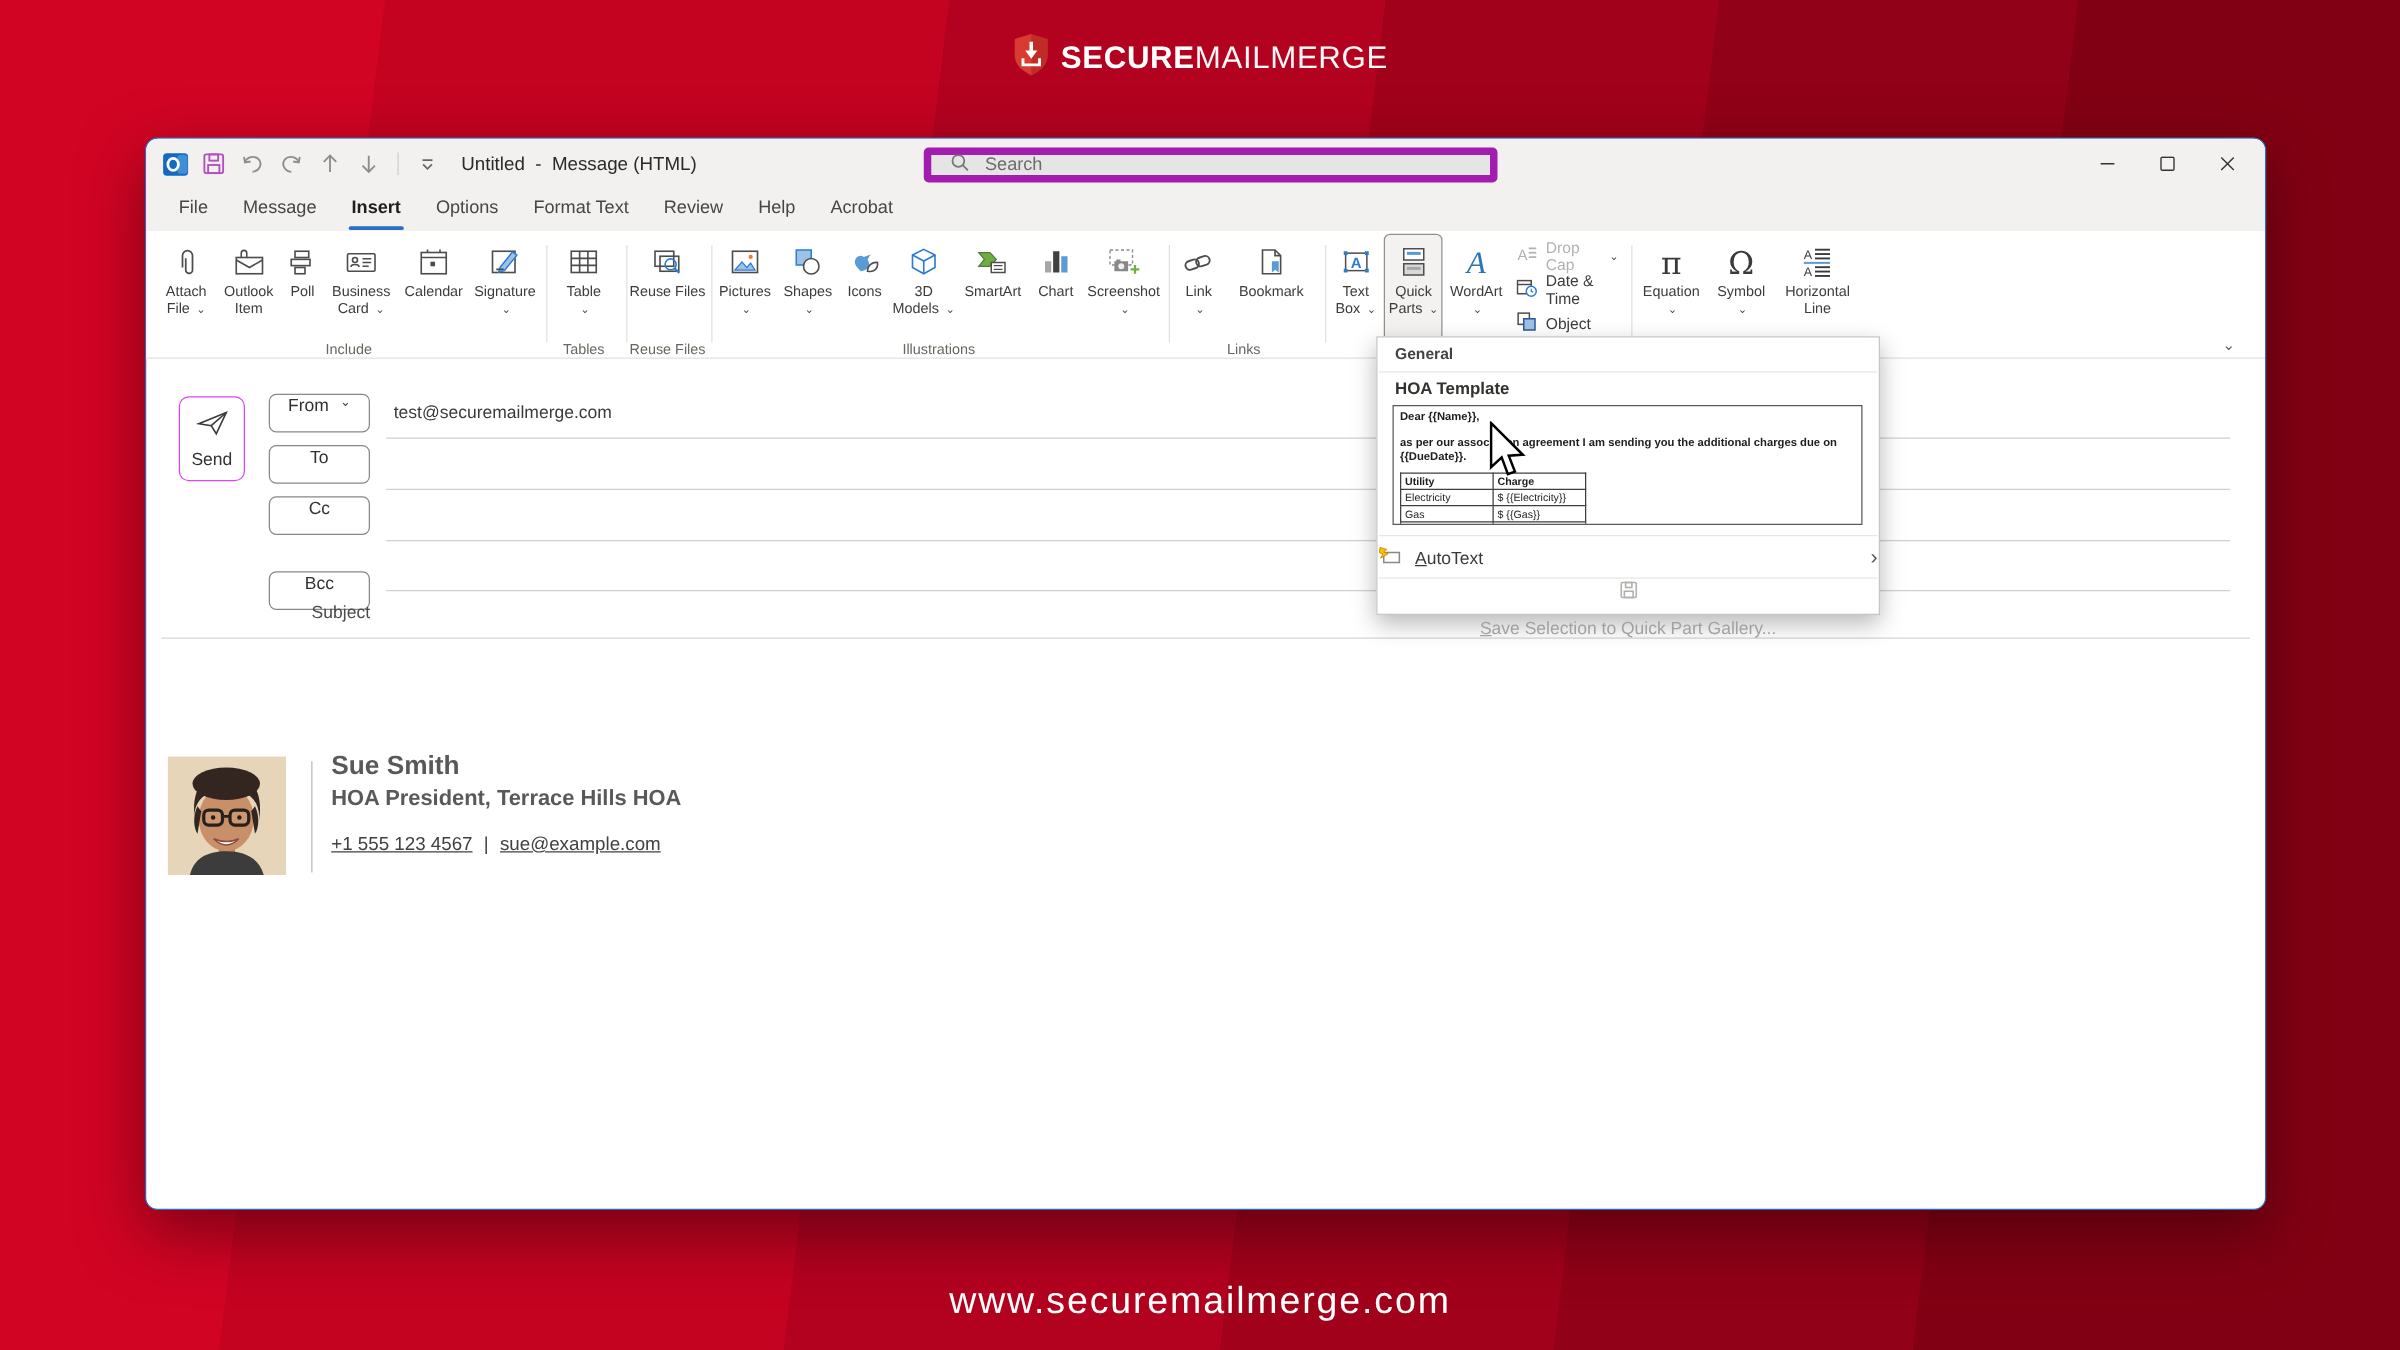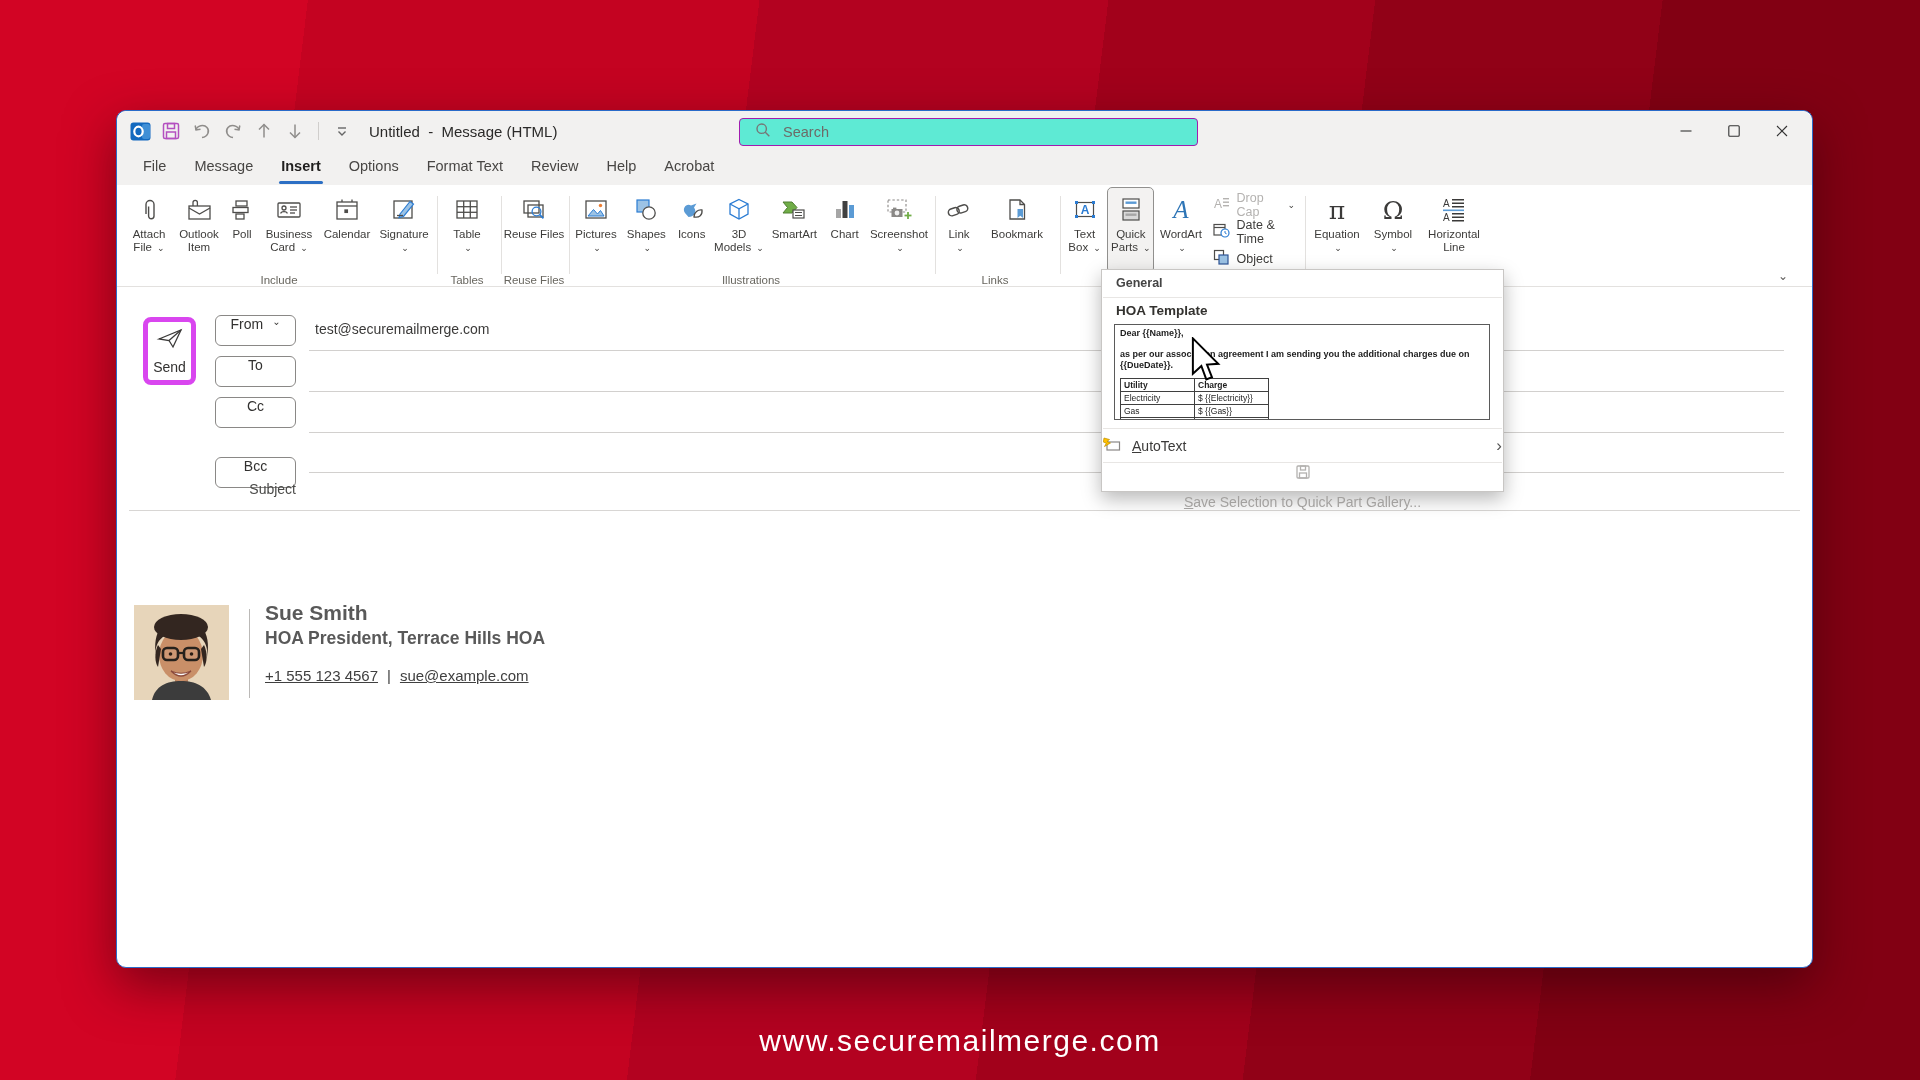--- a/index.html
+++ b/index.html
@@ -36,22 +36,22 @@
     box-shadow:0 18px 50px rgba(40,0,8,.5);
   }
   .chrome { position:absolute; top:0; left:0; right:0; height:74px; background:#f2f1f0; border-radius:10px 10px 0 0; }
 
   
   .titlebar { position:absolute; top:0; left:0; right:0; height:40px; display:flex; align-items:center; }
   .qat { display:flex; align-items:center; gap:9px; padding-left:12px; }
   .qat-item { width:22px; height:24px; display:flex; align-items:center; justify-content:center; color:#8f8d8b; font-size:16px; }
   .qat-sep { width:1px; height:18px; background:#d0cecc; margin:0 3px; }
   .wintitle { margin-left:16px; font-size:15px; color:#2b2a29; white-space:pre; }
-  .searchbox { position:absolute; left:622px; top:7px; width:459px; height:28px; background:#5eead4;
-    border:1px solid #a21caf; border-radius:4px; display:flex; align-items:center; gap:12px; padding-left:15px; }
+  .searchbox { position:absolute; left:622px; top:7px; width:459px; height:28px; background:#e5e5e5;
+    border:6px solid #a21caf; border-radius:4px; display:flex; align-items:center; gap:12px; padding-left:15px; }
   .searchbox .ph { color:#6d6b68; font-size:14.5px; }
   .winctrls { position:absolute; right:6px; top:0; height:40px; display:flex; }
   .wbtn { width:48px; height:40px; display:flex; align-items:center; justify-content:center; }
 
   
   .tabsrow { position:absolute; top:40px; left:0; height:34px; display:flex; align-items:stretch; padding-left:12px; }
   .tab { padding:7px 14px 9px; font-size:14.5px; color:#484644; position:relative; }
   .tab.active { color:#201f1e; font-weight:600; }
   .tab.active::after { content:""; position:absolute; left:12px; right:12px; bottom:1px; height:3px; background:#2c6fc4; border-radius:2px; }
 
@@ -67,21 +67,21 @@
   .rgl { position:absolute; left:0; right:0; top:86px; text-align:center; font-size:11.5px; color:#68665f; white-space:nowrap; }
   .gdiv { position:absolute; top:11px; width:1px; height:78px; background:#e3e1df; }
   .rsmallcol { display:flex; flex-direction:column; justify-content:flex-start; padding-top:3px; }
   .rsmall { display:flex; align-items:center; gap:7px; height:27px; font-size:12.5px; color:#3d3c3a; padding:0 4px; }
   .rsmall.disabled { color:#b4b2b0; }
   .bigchar { font-size:25px; color:#3b3a39; font-family:"DejaVu Serif", serif; }
   .ribcollapse { position:absolute; right:24px; top:84px; font-size:12px; color:#605e5c; }
 
   
   .sendbtn { position:absolute; left:26px; top:206px; width:53px; height:68px; background:#fff;
-    border:5px solid #d946ef; border-radius:8px; display:flex; flex-direction:column; align-items:center;
+    border:1px solid #d946ef; border-radius:8px; display:flex; flex-direction:column; align-items:center;
     justify-content:center; gap:7px; font-size:14px; color:#323130; }
   .fieldbtn { position:absolute; left:98px; width:81px; height:31px; background:#fff; border:1px solid #8a8886;
     border-radius:6px; display:flex; justify-content:center; gap:7px; font-size:14px; color:#323130; }
   .fline { position:absolute; left:192px; right:28px; height:1px; background:#d2d0ce; }
   .subjline { position:absolute; left:12px; right:12px; height:1px; background:#d8d6d4; }
   .fromval { position:absolute; left:198px; top:210px; font-size:14px; color:#3b3a39; }
   .subjlabel { position:absolute; left:98px; width:81px; top:370px; text-align:right; font-size:14px; color:#4a4a48; }
 
   
   .sigphoto { position:absolute; left:17px; top:494px; width:95px; height:95px; overflow:hidden; }
@@ -112,20 +112,32 @@
   .qp-item.disabled { color:#a3a19f;flex-direction:column; }
 
   
   .cursor { position:absolute; left:1073px; top:226px; z-index:60; }
 </style>
 </head>
 <body>
 
 <div class="page">
 
+  <div class="brandbar">
+    <span>
+      <svg width="30" height="36" viewBox="0 0 34 40">
+        <path d="M17 1 L32 5.5 V20 c0 8.5-6.5 14.5-15 18.5 C8.5 34.5 2 28.5 2 20 V5.5 Z" fill="#da3b31"></path>
+        <path d="M17 1 L32 5.5 V20 c0 8.5-6.5 14.5-15 18.5 Z" fill="rgba(120,0,10,.25)"></path>
+        <line x1="17" y1="8" x2="17" y2="19" stroke="#fff" stroke-width="3.2"></line>
+        <polygon points="11.5,16 22.5,16 17,23.5" fill="#fff"></polygon>
+        <path d="M9.5 23 v6 h15 v-6" stroke="#fff" stroke-width="2.6" fill="none"></path>
+      </svg>
+    </span>
+    <span class="brand-text"><b>SECURE</b><span class="lt">MAILMERGE</span></span>
+  </div>
 
   <div class="win">
     <div class="chrome"></div>
 
     <div class="titlebar">
       <div class="qat">
         <span class="qat-item">
           <svg width="21" height="21" viewBox="0 0 21 21">
             <rect x="0.5" y="1.5" width="20" height="18" rx="3" fill="#1269bf"></rect>
             <rect x="12" y="3" width="8" height="15" rx="2" fill="#3f8fd6"></rect>

